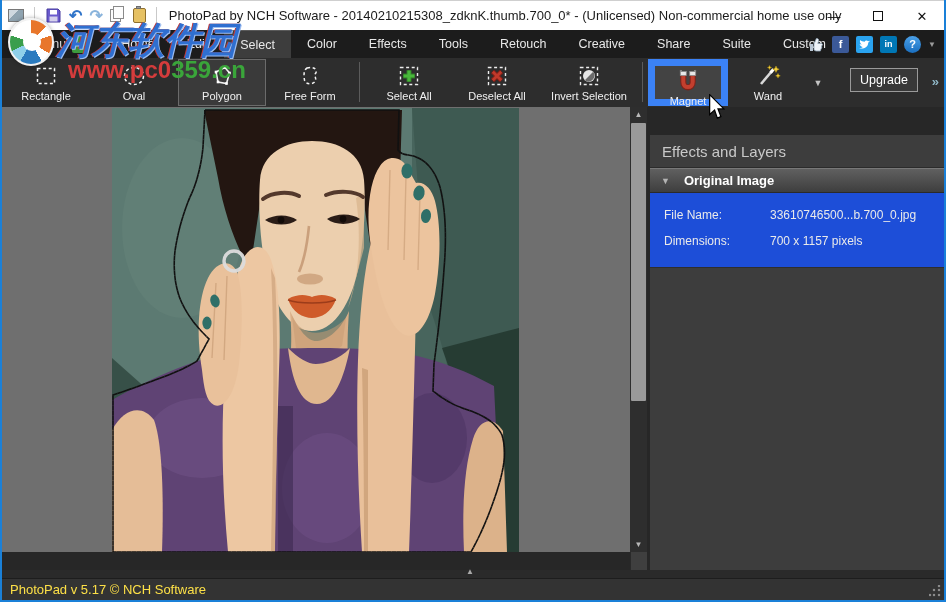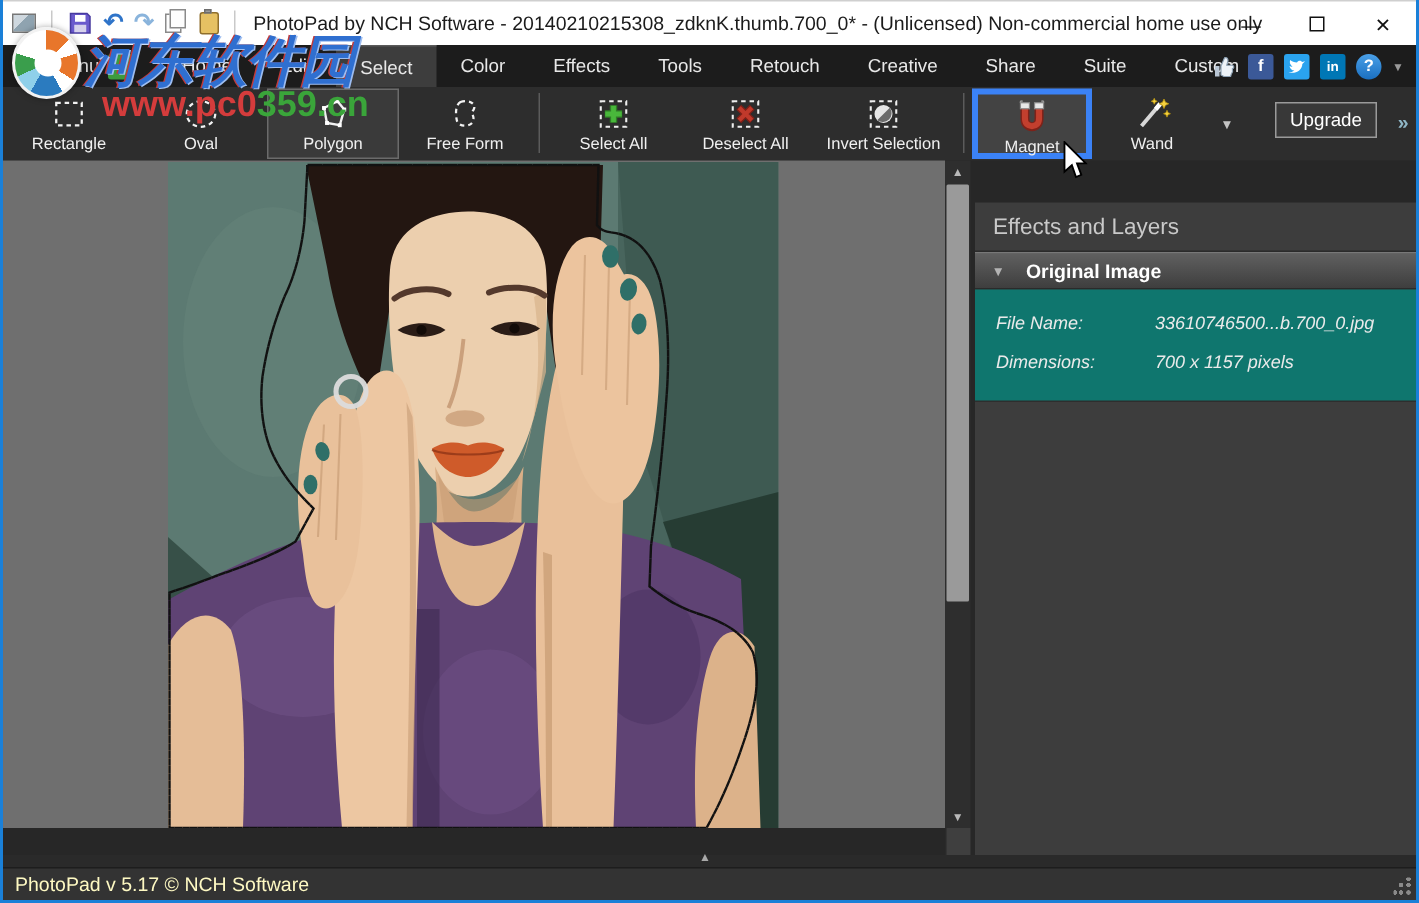--- a/index.html
+++ b/index.html
@@ -44,21 +44,21 @@
   .soc-help { border-radius:50%; background:linear-gradient(#4aa0e8,#1a6fc0); font-size:11px; }
   .mb-caret { color:#9a9a9a; font-size:8px; }
 
   
   .toolbar { position:absolute; left:0; top:58px; width:942px; height:49px; background:#2d2d2d; display:flex; align-items:flex-start; }
   .tbtn { width:88px; height:47px; margin-top:1px; display:flex; flex-direction:column; align-items:center;
           justify-content:flex-start; padding-top:3px; border:1px solid transparent; }
   .tbtn .ic { height:26px; display:flex; align-items:center; justify-content:center; }
   .tbtn .lbl { font-size:11px; color:#f0f0f0; margin-top:1px; white-space:nowrap; }
   .tbtn.sel { background:#3a3a3a; border:1px solid #6b6b6b; }
-  .tbtn.hot { background:#434343; border:4px solid #3b82f6; }
+  .tbtn.hot { background:#434343; border:7px solid #3b82f6; }
   .tbtn.w96 { width:96px; }
   .tbtn.w80 { width:80px; }
   .tsep { width:1px; height:40px; background:#5b5b5b; margin:4px 5px 0 5px; }
   .wand-drop { width:20px; height:47px; display:flex; align-items:center; justify-content:center;
                color:#c3c3c3; font-size:9px; margin-top:1px; }
   .upgrade { position:absolute; right:26px; top:10px; width:68px; height:24px; border:1px solid #9a9a9a;
              background:#383838; color:#fff; font-size:12.5px; display:flex; align-items:center; justify-content:center; }
   .overflow { position:absolute; right:5px; top:16px; color:#8fb6c6; font-size:13px; font-weight:bold; }
 
   
@@ -72,38 +72,38 @@
   .vs-thumb { position:absolute; left:1px; top:16px; width:15px; height:278px; background:#9a9a9a; border-radius:1px; }
 
   
   .panel { position:absolute; left:648px; top:107px; width:294px; height:463px; background:#3d3d3d;margin-top:28px; }
   .panel-title { height:33px; line-height:34px; padding-left:12px; color:#c9c9c9; font-size:15px;
                  border-bottom:1px solid #2b2b2b; }
   .sec-head { height:25px; background:linear-gradient(#606060,#3e3e3e); border-top:1px solid #787878;
               border-bottom:1px solid #2a2a2a; display:flex; align-items:center; }
   .sec-tri { color:#b4b4b4; font-size:9px; margin-left:11px; }
   .sec-title { color:#fff; font-size:13px; font-weight:bold; margin-left:14px; }
-  .fields { background:#0f766e; border-bottom:1px solid #2e2e2e; padding:10px 0 12px 0;font-style:italic; }
+  .fields { background:#1d4ed8; border-bottom:1px solid #2e2e2e; padding:10px 0 12px 0; }
   .frow { position:relative; height:26px; }
   .flabel { position:absolute; left:14px; top:5px; font-size:12px; color:#eaeaea; }
   .fvalue { position:absolute; left:120px; top:5px; font-size:12px; color:#eaeaea; }
 
   
   .zoomrow { position:absolute; left:0; top:552px; width:645px; height:18px; background:#3a3a3a;
              border-top:1px solid #232323; }
   .zr-item { position:absolute; top:0; height:17px; display:flex; align-items:center; justify-content:center; color:#e2e2e2; }
   .zr-sep { position:absolute; top:1px; width:1px; height:15px; background:#555; }
   .hthumb { position:absolute; left:107px; top:2px; width:500px; height:13px; background:#464646; border-radius:1px; }
   .corner { position:absolute; left:628px; top:552px; width:17px; height:18px; background:#3f3f3f; border-left:1px solid #2a2a2a; }
 
   
   .collapse { position:absolute; left:0; top:570px; width:942px; height:8px; background:#2a2a2a; }
   .collapse span { position:absolute; left:464px; top:-3px; color:#a9a9a9; font-size:8px; }
   .statusbar { position:absolute; left:0; top:578px; width:942px; height:22px; background:#333;
-               border-top:1px solid #1d1d1d; color:#fef9c3; font-size:13px; line-height:21px; padding-left:8px; }
+               border-top:1px solid #1d1d1d; color:#fde047; font-size:13px; line-height:21px; padding-left:8px; }
   .grip { position:absolute; right:3px; top:585px; width:12px; height:12px;
           background:
             radial-gradient(circle at 10px 10px, #8a8a8a 1.4px, transparent 1.6px),
             radial-gradient(circle at 10px 5px,  #8a8a8a 1.4px, transparent 1.6px),
             radial-gradient(circle at 5px 10px,  #8a8a8a 1.4px, transparent 1.6px),
             radial-gradient(circle at 10px 1px,  #8a8a8a 1.4px, transparent 1.6px),
             radial-gradient(circle at 1px 10px,  #8a8a8a 1.4px, transparent 1.6px),
             radial-gradient(circle at 5px 5px,   #8a8a8a 1.4px, transparent 1.6px); }
 
   

